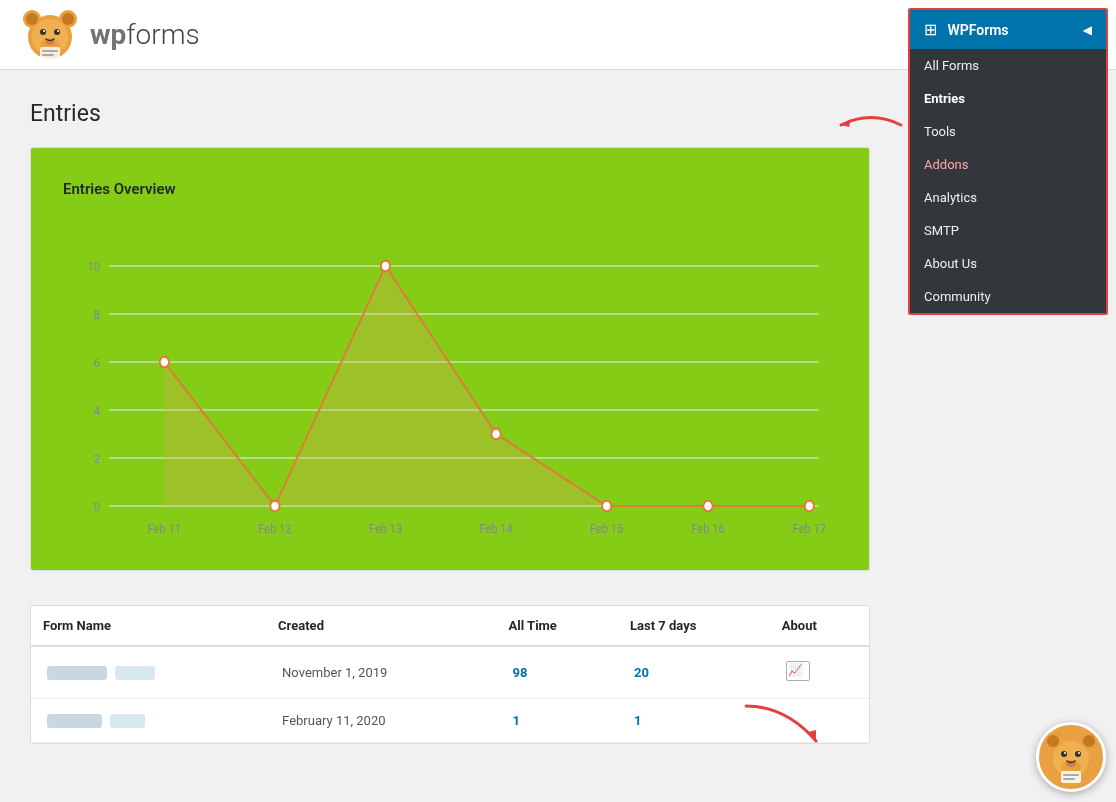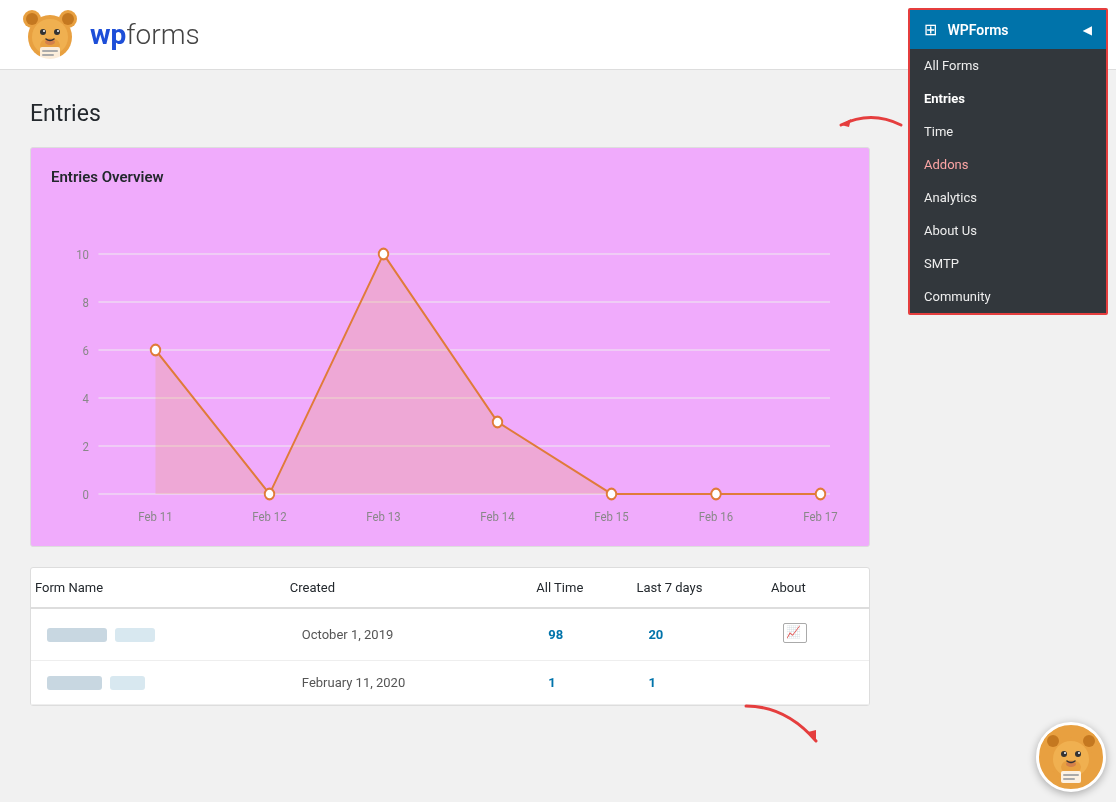--- a/index.html
+++ b/index.html
@@ -39,25 +39,25 @@
 
     .page-title {
       font-size: 23px;
       font-weight: 400;
       color: #23282d;
       margin-bottom: 20px;
       margin-top: 10px;
     }
 
     .entries-overview-card {
-      background: #f0abfc;
+      background: #84cc16;
       border: 1px solid #ddd;
       border-radius: 3px;
-      padding: 20px;
-      margin-bottom: 20px;
+      padding: 32px;
+      margin-bottom: 34px;
     }
 
     .overview-title {
       font-size: 15px;
       font-weight: 600;
       color: #23282d;
       margin-bottom: 20px;
     }
 
     .chart-container {
@@ -82,24 +82,24 @@
       width: 100%;
       border-collapse: collapse;
     }
 
     thead tr {
       border-bottom: 2px solid #ddd;
     }
 
     thead th {
       text-align: left;
-      padding: 12px 4px;
+      padding: 12px 12px;
       font-size: 13px;
       color: #23282d;
-      font-weight: 400;
+      font-weight: 700;
     }
 
     tbody tr {
       border-bottom: 1px solid #eee;
     }
 
     tbody td {
       padding: 14px 16px;
       font-size: 13px;
       color: #555;
@@ -254,21 +254,21 @@
       <circle cx="24" cy="26" r="1" fill="#fff"></circle>
       <circle cx="38" cy="26" r="1" fill="#fff"></circle>
       <ellipse cx="30" cy="37" rx="5" ry="3" fill="#d4804a"></ellipse>
       <path d="M26 34 Q30 37 34 34" stroke="#333" stroke-width="1.5" fill="none" stroke-linecap="round"></path>
 
       <rect x="20" y="42" width="20" height="14" rx="2" fill="#fff" opacity="0.8"></rect>
       <rect x="22" y="45" width="16" height="2" rx="1" fill="#aaa"></rect>
       <rect x="22" y="49" width="12" height="2" rx="1" fill="#aaa"></rect>
     </svg>
     <div style="font-size:28px;font-weight:300;color:#444;">
-      <strong style="font-weight:700;color:#1d4ed8;">wp</strong><span>forms</span>
+      <strong style="font-weight:700;color:#737373;">wp</strong><span>forms</span>
     </div>
   </div>
 </div>
 
 <div class="main">
   <h1 class="page-title">Entries</h1>
 
   <div class="entries-overview-card">
     <div class="overview-title">Entries Overview</div>
 
@@ -324,21 +324,21 @@
         </tr>
       </thead>
       <tbody id="table-body">
       <tr>
             <td>
               <div class="form-name-placeholder">
                 <div class="placeholder-block" style="width:60px;background:#c8d7e1;"></div>
                 <div class="placeholder-block" style="width:40px;background:#d8e8f0;"></div>
               </div>
             </td>
-            <td>October 1, 2019</td>
+            <td>November 1, 2019</td>
             <td class="val-link">98</td>
             <td class="val-link">20</td>
             <td><span class="graph-icon"></span></td>
           </tr>
           <tr>
             <td>
               <div class="form-name-placeholder">
                 <div class="placeholder-block" style="width:55px;background:#c8d7e1;"></div>
                 <div class="placeholder-block" style="width:35px;background:#d8e8f0;"></div>
               </div>
@@ -357,25 +357,25 @@
 
   <div class="sidebar-header">
     <span class="sidebar-header-icon">⊞</span>
     <span class="sidebar-header-label">WPForms</span>
     <span class="sidebar-arrow">◀</span>
   </div>
 
   <div id="sidebar-items">
       <div class="sidebar-item">All Forms</div>
       <div class="sidebar-item active">Entries</div>
-      <div class="sidebar-item">Time</div>
+      <div class="sidebar-item">Tools</div>
       <div class="sidebar-item addon">Addons</div>
       <div class="sidebar-item">Analytics</div>
+      <div class="sidebar-item">SMTP</div>
       <div class="sidebar-item">About Us</div>
-      <div class="sidebar-item">SMTP</div>
       <div class="sidebar-item">Community</div>
     </div>
 </div>
 
 <div class="arrow-annotation arrow-entries">
   <svg width="80" height="40" viewBox="0 0 80 40">
     <path d="M70 20 Q40 5 10 20" stroke="#e53e3e" stroke-width="3" fill="none" stroke-linecap="round"></path>
     <polygon points="10,20 20,14 18,22" fill="#e53e3e"></polygon>
   </svg>
 </div>

